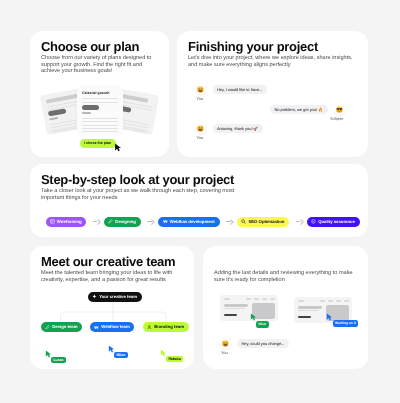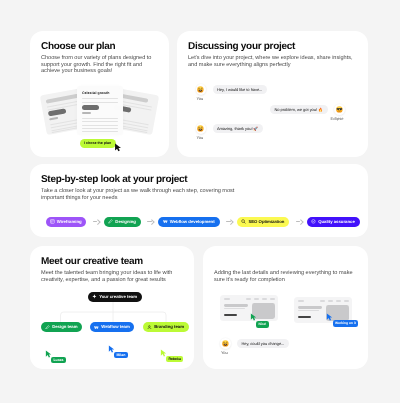--- a/index.html
+++ b/index.html
@@ -2,21 +2,21 @@
 <html><head>
 <meta charset="utf-8">
 <style>
   html,body{margin:0;padding:0;}
   body{width:400px;height:403px;background:#f4f4f4;font-family:"Liberation Sans",sans-serif;-webkit-font-smoothing:antialiased;text-rendering:geometricPrecision;overflow:hidden;}
   .wrap{position:relative;width:400px;height:403px;}
   .card,.cta,.pill,.tpill,.cur,.ftag,.msg,.doc,.frame,.docstack,.pillrow{opacity:0.9999;}
   .c-title,.c-sub{will-change:opacity;}
   .pill span,.tpill span,.cta span,.ftag,.cur .cname,.msg .bub,.msg .who,.doc-title{will-change:opacity;}
   .card{position:absolute;background:#fff;border-radius:13px;overflow:hidden;}
-  .c-title{font-weight:700;color:#0d0d0d;letter-spacing:-0.3px;font-size:10px;line-height:10px;}
+  .c-title{font-weight:700;color:#0d0d0d;letter-spacing:-0.3px;font-size:13px;line-height:10px;}
   .c-sub{color:#4c4c4c;font-size:5.6px;line-height:6.5px;letter-spacing:-0.02px;}
   
   .docstack{position:absolute;left:0;top:0;width:139px;height:126px;}
   .doc{position:absolute;background:#f2f2f2;border-radius:3.5px;padding:5px 5px 0 5px;box-sizing:border-box;overflow:hidden;}
   .doc .ln{height:1px;background:#e2e2e2;border-radius:1px;margin-bottom:2.3px;}
   .doc-l .ln,.doc-r .ln{margin-bottom:1.6px;}
   .doc-l .ln.s,.doc-r .ln.s{margin-bottom:3px;}
   .doc-l .bar.b1,.doc-r .bar.b1{margin-bottom:2.4px;}
   .doc-l .bar.b2,.doc-r .bar.b2{margin-bottom:1.6px;width:55%;}
   .doc .ln.s{width:24%;height:1.5px;background:#b6b6b6;margin-bottom:4.5px;}
@@ -115,21 +115,21 @@
     </div>
     <div class="cta">
       <span>I chose the plan</span>
     </div>
     <svg class="cursor-arrow" viewBox="0 0 13 15" width="8" height="9" style="left:84px;top:112px;">
       <path d="M1.6 0.9 L1.6 12.6 L4.9 9.4 L7.1 13.9 L9.5 12.7 L7.3 8.3 L11.5 8.3 Z" fill="#111"></path>
     </svg>
   </div>
 
   <div class="card" style="left:177px;top:31px;width:191px;height:126px;">
-    <div class="c-title" style="position:absolute;left:11px;top:11px;">Discussing your project</div>
+    <div class="c-title" style="position:absolute;left:11px;top:11px;">Finishing your project</div>
     <div class="c-sub" style="position:absolute;left:11px;top:24px;width:166px;">Let's dive into your project, where we explore ideas, share insights, and make sure everything aligns perfectly</div>
 
     <div class="msg left" style="left:18.5px;top:53px;">
       <div class="av">
           <svg class="emo" viewBox="0 0 32 32">
             <defs>
               <radialGradient id="gA0" cx="50%" cy="30%" r="75%">
                 <stop offset="0%" stop-color="#ffe259"></stop>
                 <stop offset="55%" stop-color="#fdbb2d"></stop>
                 <stop offset="100%" stop-color="#ef8400"></stop>

